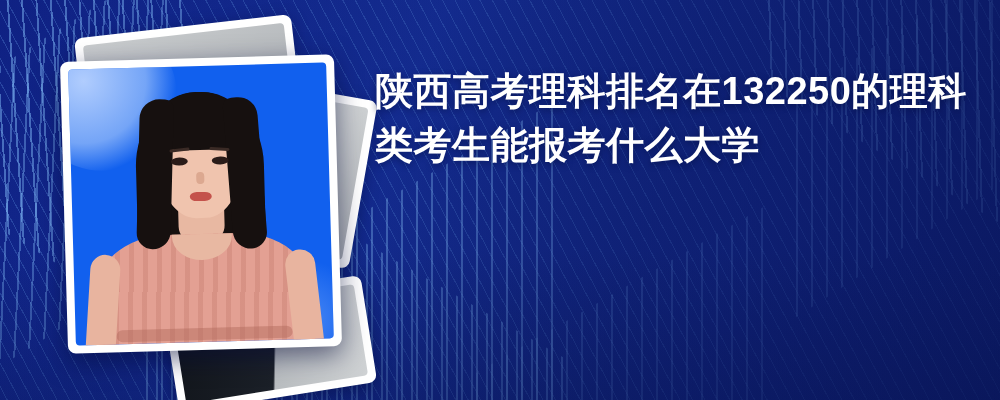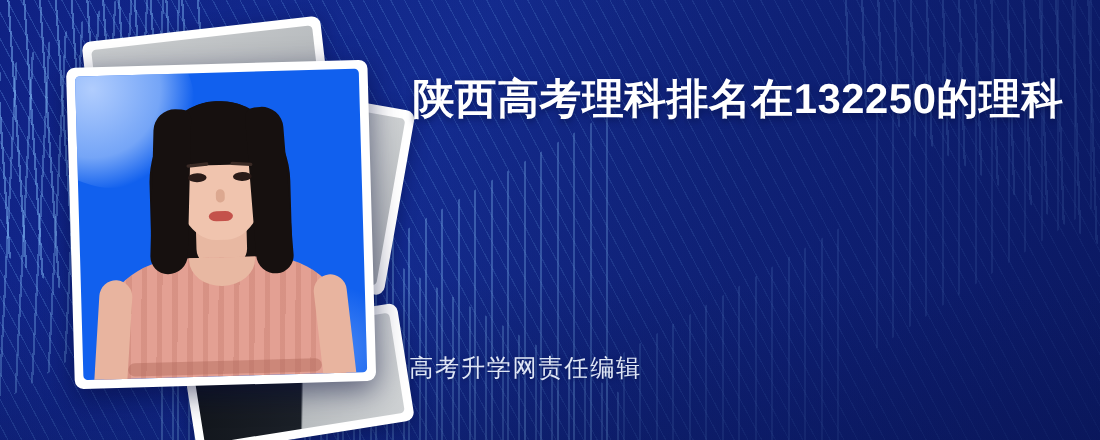--- a/index.html
+++ b/index.html
@@ -366,18 +366,18 @@
           <div class="p-nose"></div>
           <div class="p-mouth"></div>
         </div>
       </div>
     </div>
 
   </div>
 
   <div class="content">
     <div class="headline">陕西高考理科排名在132250的理科</div>
+    <div class="headline">类考生能报考什么大学</div>
   </div>
 
 
-  <div class="role">高考升学网责任编辑</div>
 
 </div>
 
 </body></html>

